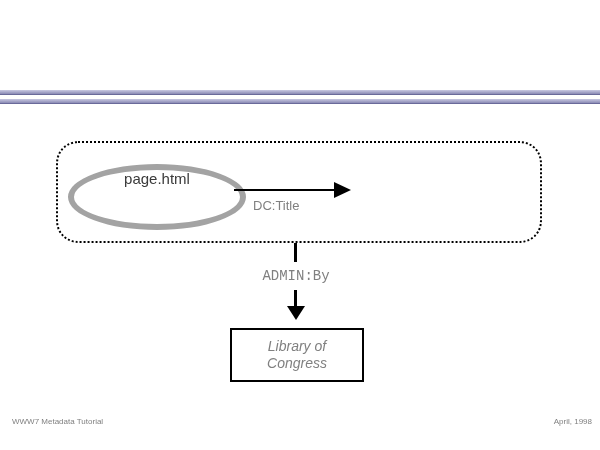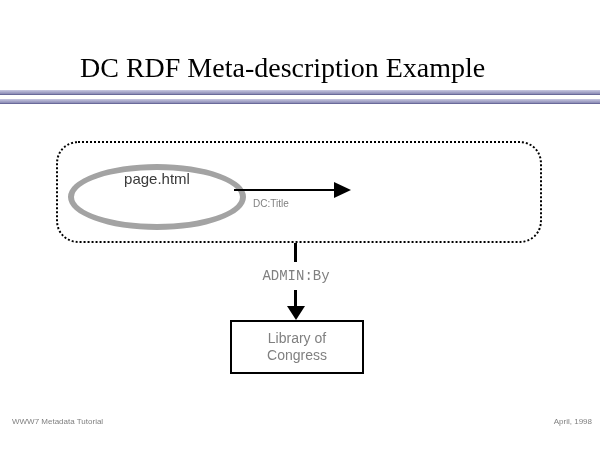--- a/index.html
+++ b/index.html
@@ -33,30 +33,30 @@
   .h-arrow-line {
     position:absolute; left:234px; top:189px; width:101px; height:2px;
     background:#000;
   }
   .h-arrow-head {
     position:absolute; left:334px; top:182px; width:0; height:0;
     border-top:8px solid transparent; border-bottom:8px solid transparent;
     border-left:17px solid #000;
   }
   .edge-label { position:absolute; color:#808080; }
-  .edge-label.dc-title { left:253px; top:198px; font-size:10px;text-align:center; }
+  .edge-label.dc-title { left:253px; top:198px; font-size:13px;text-align:center; }
   .edge-label.admin-by { left:296px; top:268px; font-size:14px; transform:translateX(-50%);font-family:Liberation Mono, monospace; }
 
   .box {
     position:absolute; border:2px solid #000; background:#fff;
     display:flex; align-items:center; justify-content:center;
     color:#808080; font-size:14px; text-align:center;
   }
   .title-value-box { left:345px; top:168px; width:170px; height:44px; }
-  .loc-box { left:230px; top:320px; width:130px; height:50px; }
+  .loc-box { left:230px; top:328px; width:130px; height:50px;font-style:italic; }
   .loc-box span { white-space:pre-line; line-height:1.25; }
 
   .v-line { position:absolute; left:294px; width:3px; background:#000; }
   .v-line-top { top:243px; height:19px; }
   .v-line-bottom { top:290px; height:17px; }
   .v-arrow-head {
     position:absolute; left:287px; top:306px; width:0; height:0;
     border-left:9px solid transparent; border-right:9px solid transparent;
     border-top:14px solid #000;
   }
@@ -65,21 +65,20 @@
     position:absolute; top:417px; font-size:8px; color:#808080;
   }
   .footer-left { left:12px; }
   .footer-right { right:8px;margin-left:36px; }
 </style>
 </head>
 <body>
 
 <div class="slide">
 
-  <h1 class="title">DC RDF Meta-description Example</h1>
 
   <div class="rule rule-1"></div>
   <div class="rule rule-2"></div>
 
   <div class="dashed-group"></div>
 
   <div class="ellipse">
     <span>page.html</span>
   </div>
 

